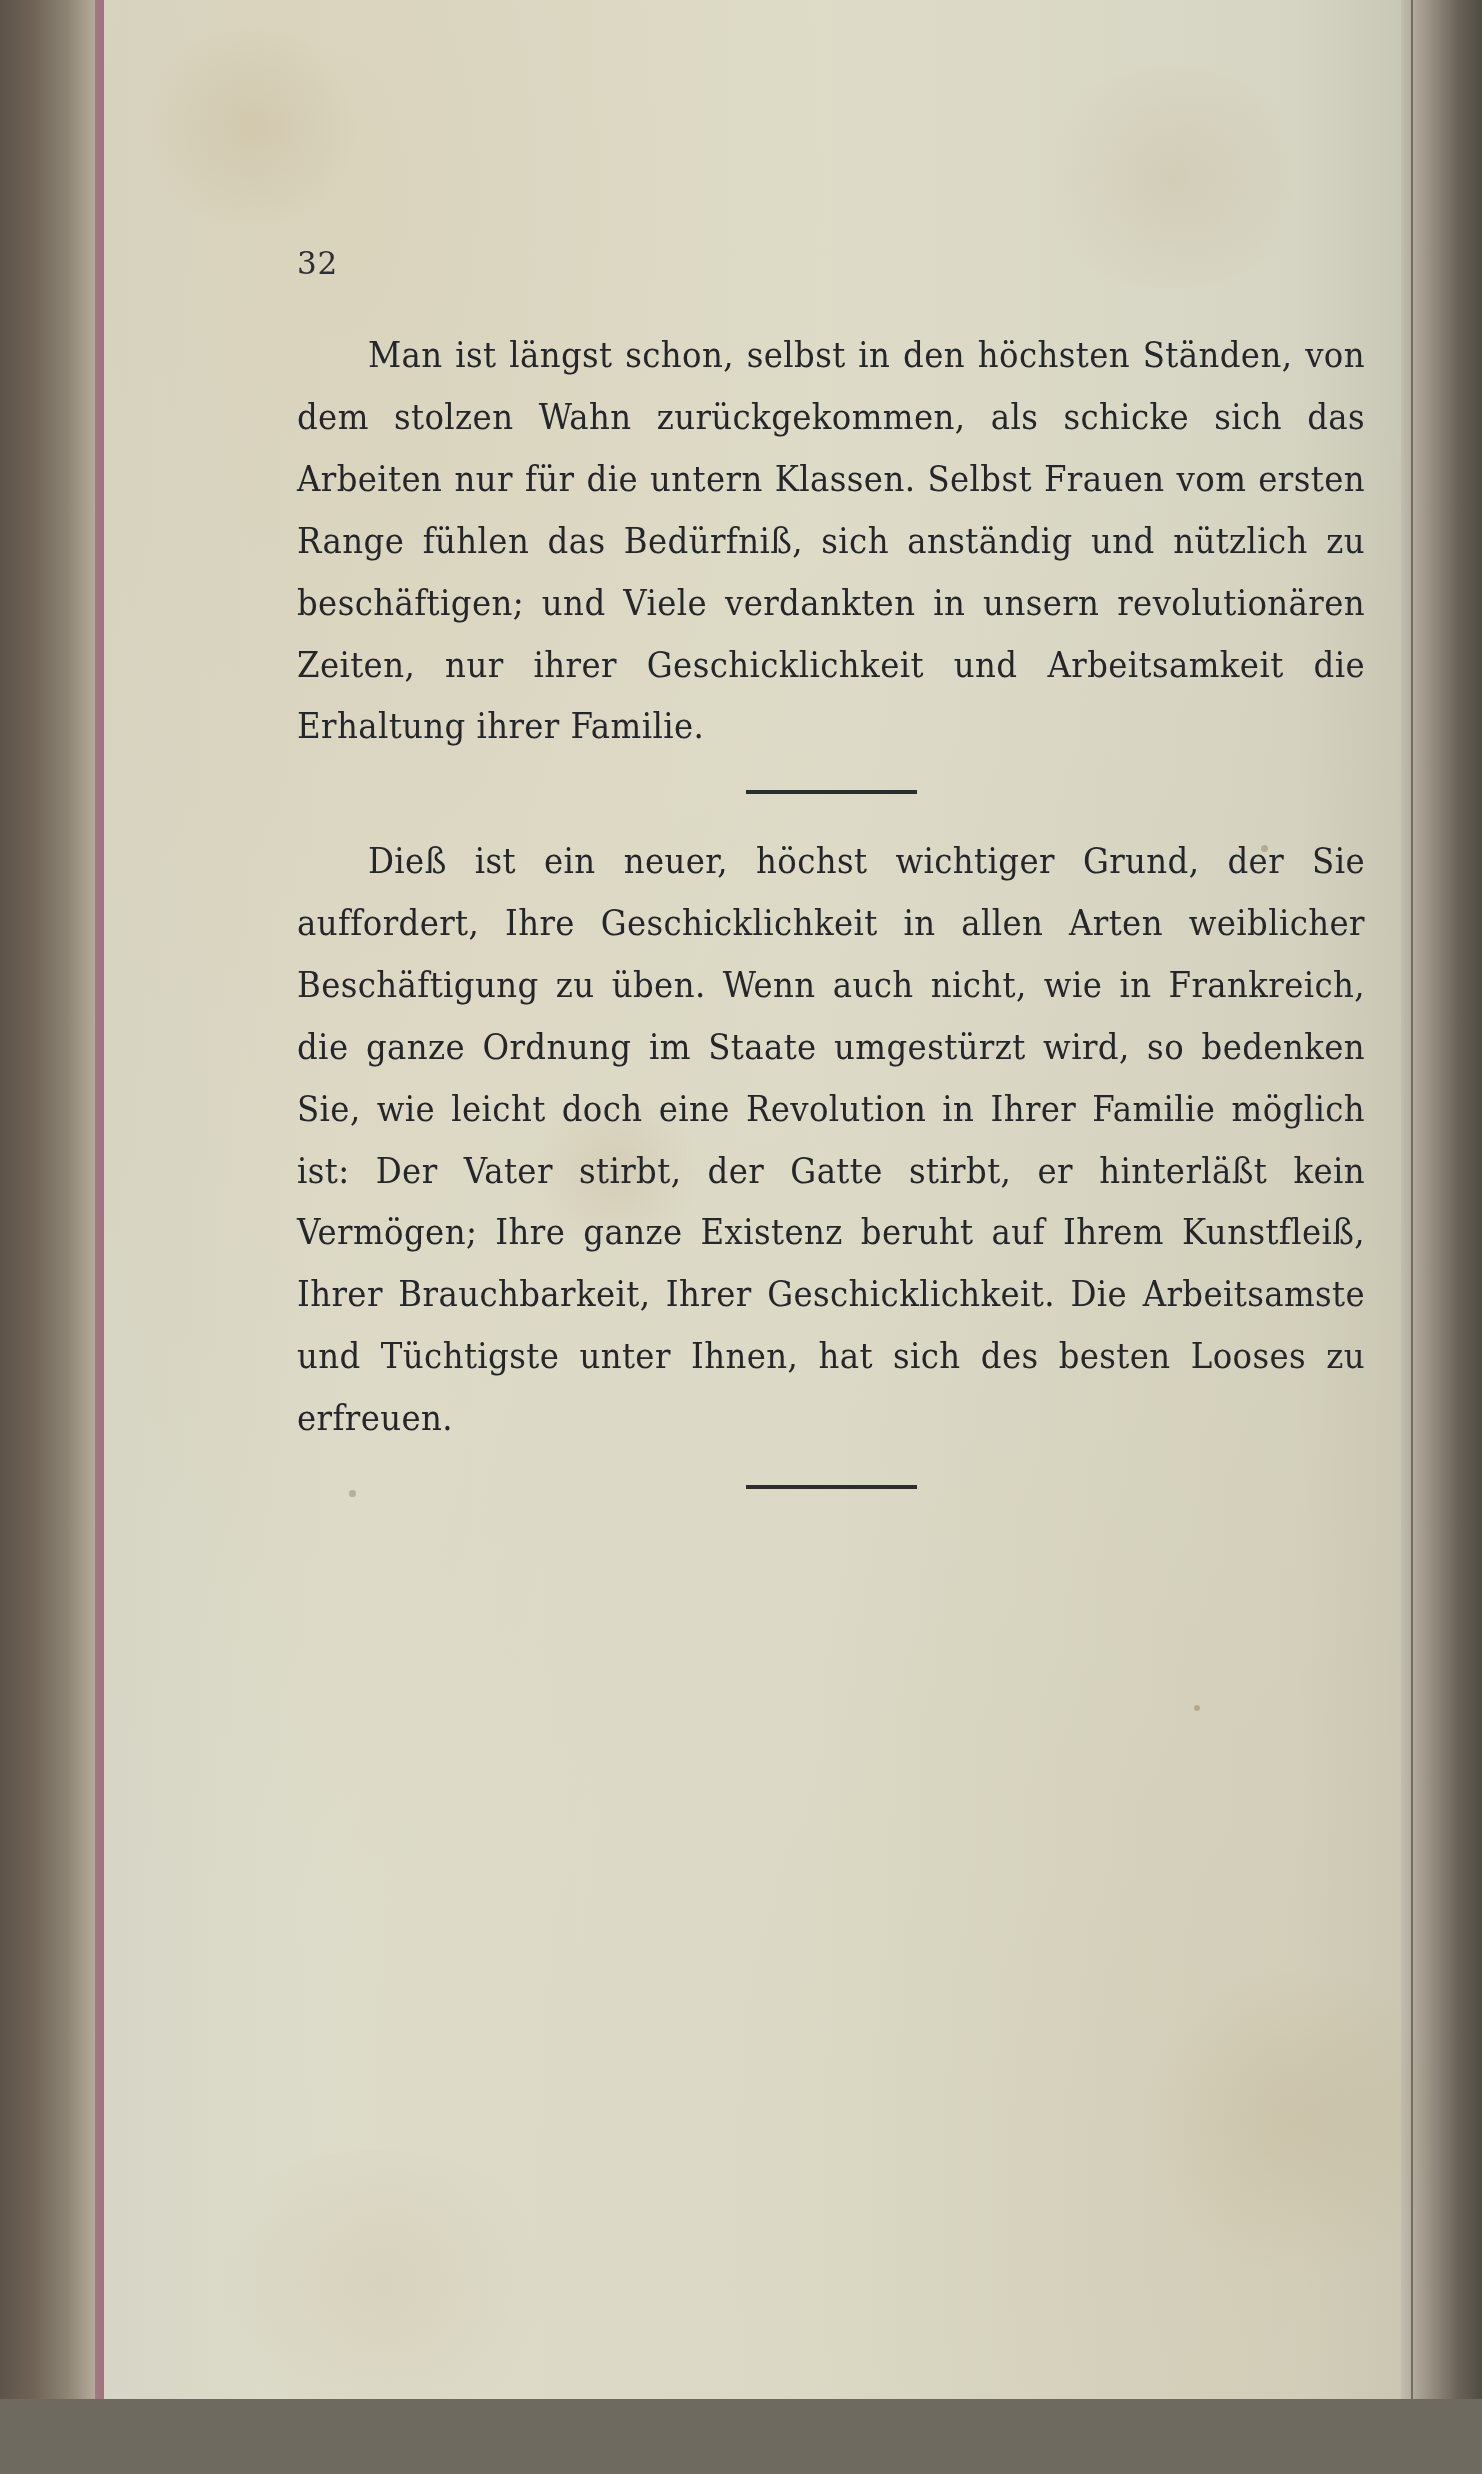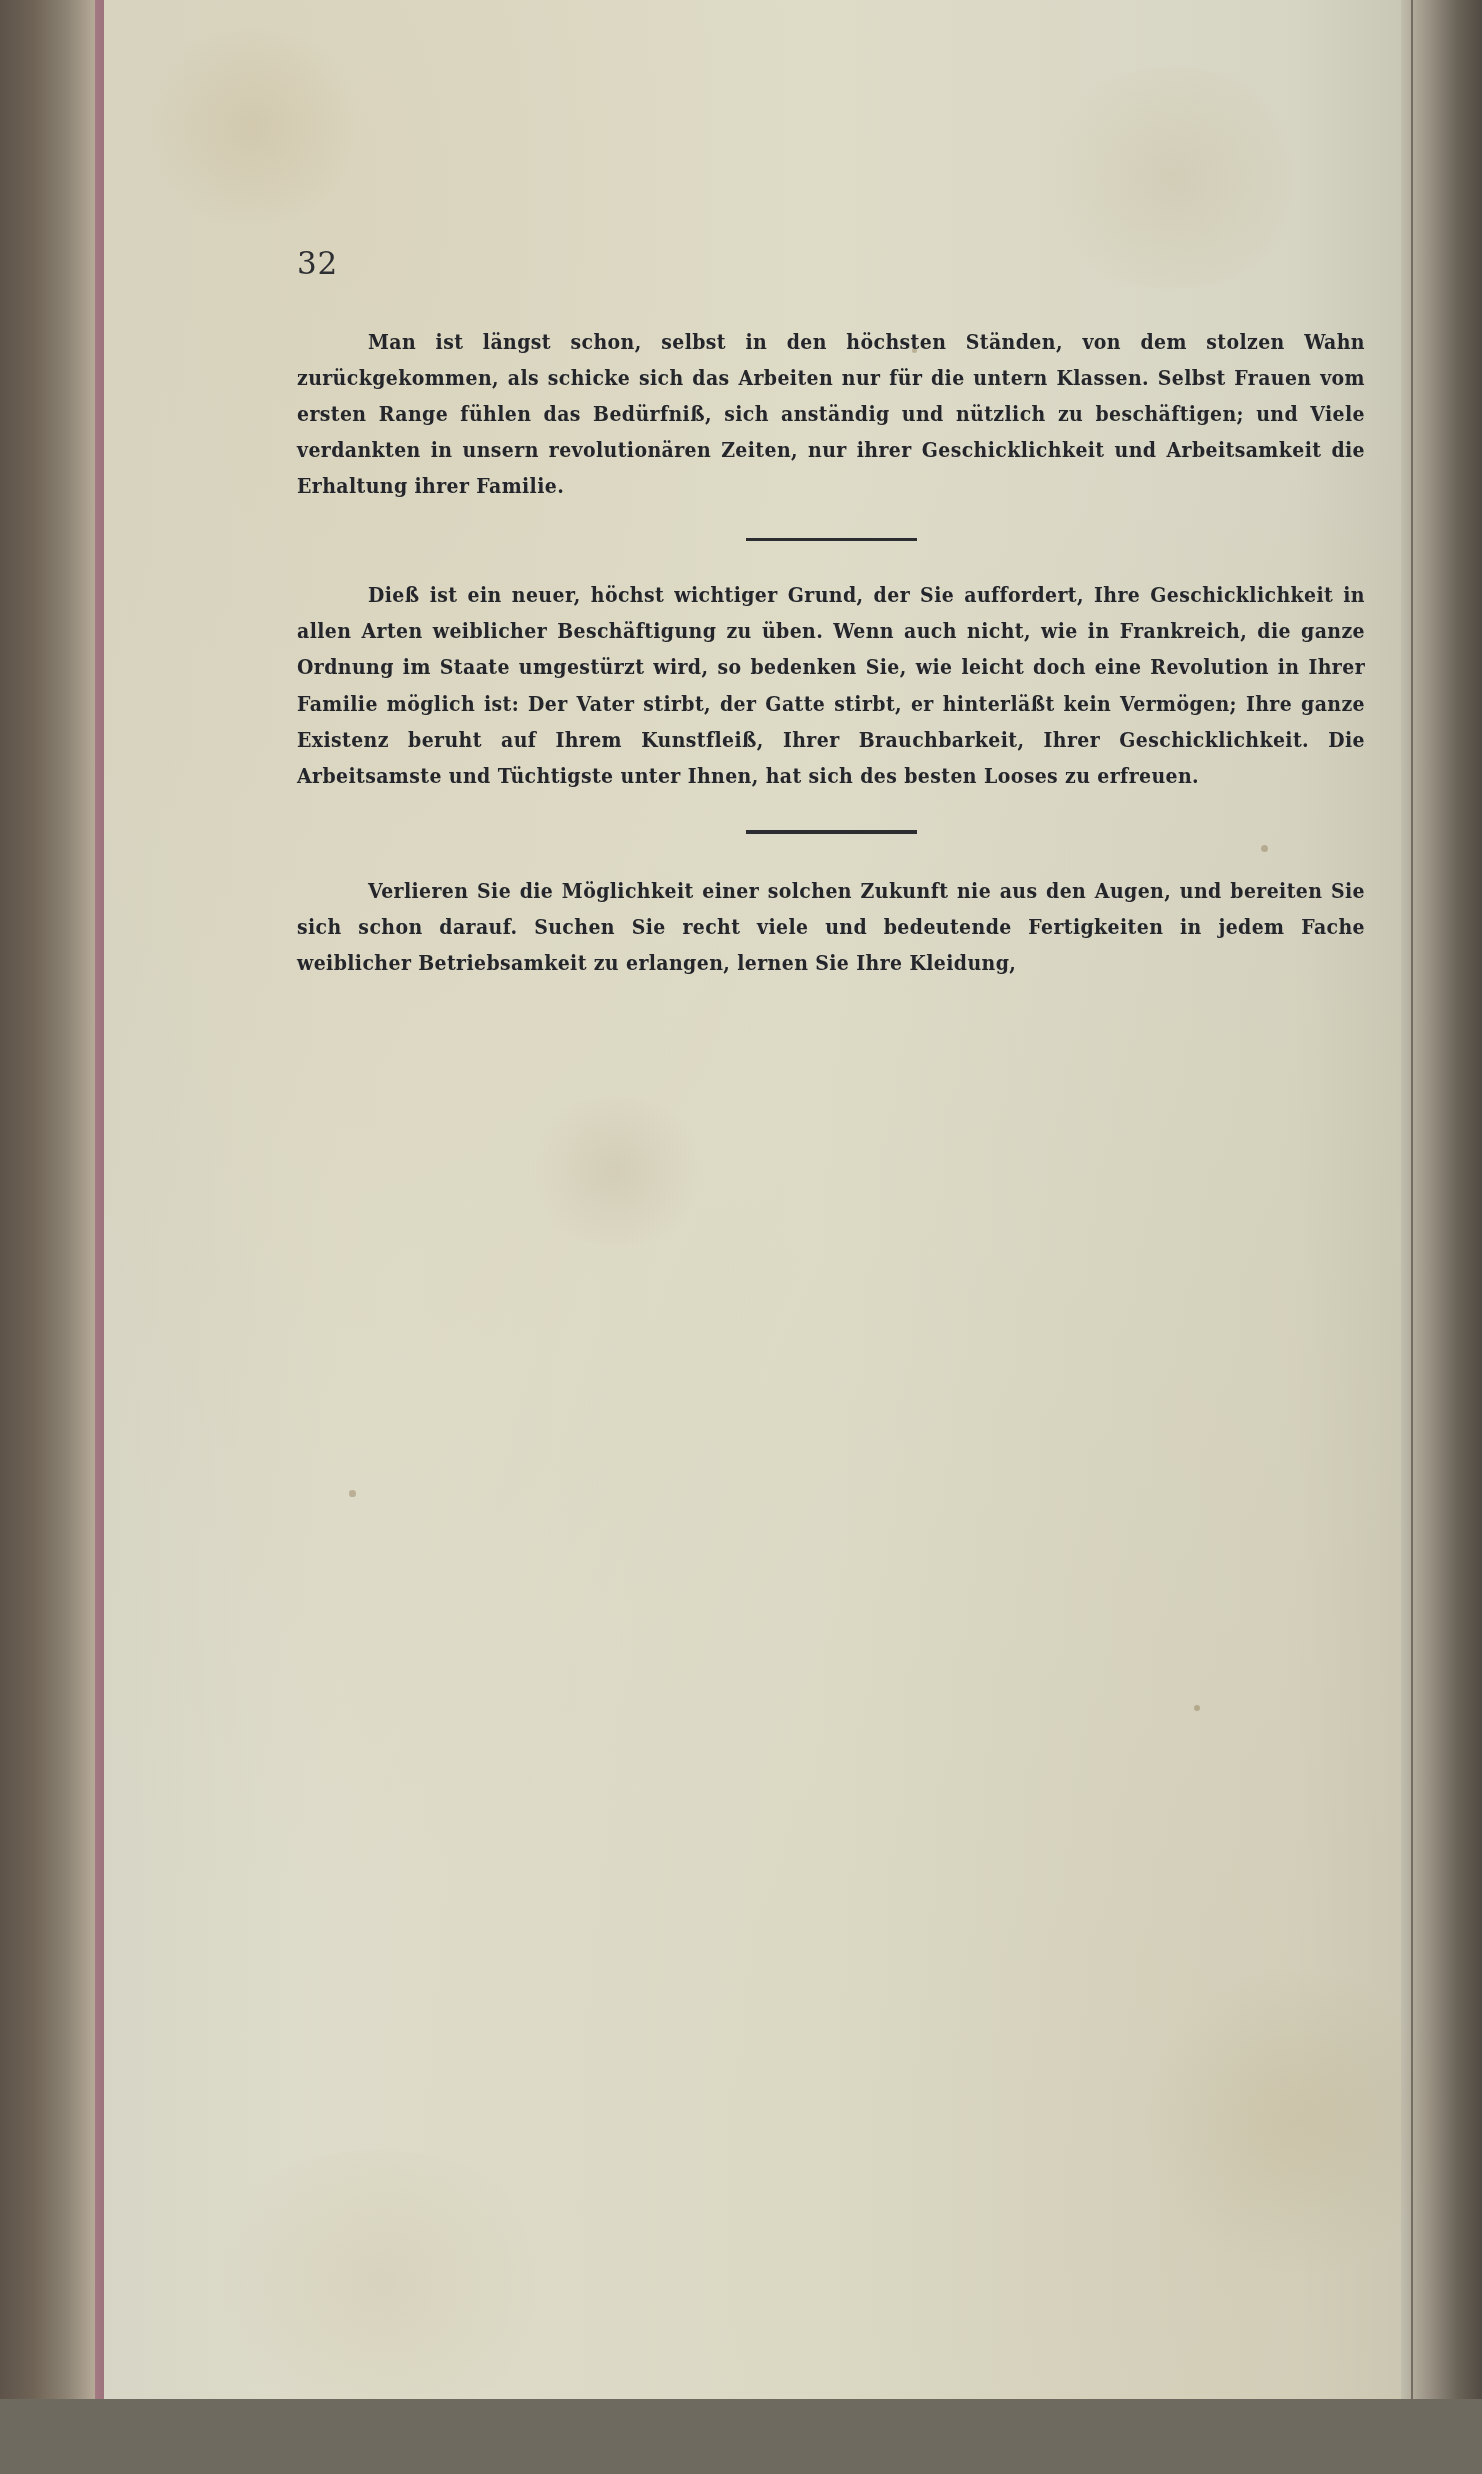--- a/index.html
+++ b/index.html
@@ -80,29 +80,29 @@
   .folio {
     font-family: "DejaVu Serif", serif;
     font-size: 31px;
     color: #2e2f33;
     margin-bottom: 43px;
     letter-spacing: 0.7px;
   }
 
   .para {
     font-family: "DejaVu Serif", serif;
-    font-size: 21px;
+    font-size: 36px;
     line-height: 1.72;
     color: #24262b;
     text-align: justify;
     text-indent: 71px;
     margin: 0;
     letter-spacing: 0.4px;
     
-    font-weight: 700;
+    font-weight: 400;
     font-stretch: semi-condensed;
   }
   .para.last { text-indent: 71px; }
 
   .rule-wrap {
     display: flex;
     justify-content: center;
     margin: 33px 0 36px 0;
   }
   .rule {
@@ -145,18 +145,17 @@
       <div class="rule-wrap">
         <div class="rule"></div>
       </div>
 
       <p class="para">Dieß ist ein neuer, höchst wichtiger Grund, der Sie auffordert, Ihre Geschicklichkeit in allen Arten weiblicher Beschäftigung zu üben. Wenn auch nicht, wie in Frankreich, die ganze Ordnung im Staate umgestürzt wird, so bedenken Sie, wie leicht doch eine Revolution in Ihrer Familie möglich ist: Der Vater stirbt, der Gatte stirbt, er hinterläßt kein Vermögen; Ihre ganze Existenz beruht auf Ihrem Kunstfleiß, Ihrer Brauchbarkeit, Ihrer Geschicklichkeit. Die Arbeitsamste und Tüchtigste unter Ihnen, hat sich des besten Looses zu erfreuen.</p>
 
       <div class="rule-wrap second">
         <div class="rule"></div>
       </div>
 
-      <p class="para last">Verlieren Sie die Möglichkeit einer solchen Zukunft nie aus den Augen, und bereiten Sie sich schon darauf. Suchen Sie recht viele und bedeutende Fertigkeiten in jedem Fache weiblicher Betriebsamkeit zu erlangen, lernen Sie Ihre Kleidung,</p>
 
     </div>
   </div>
 </div>
 
 
 </body></html>

